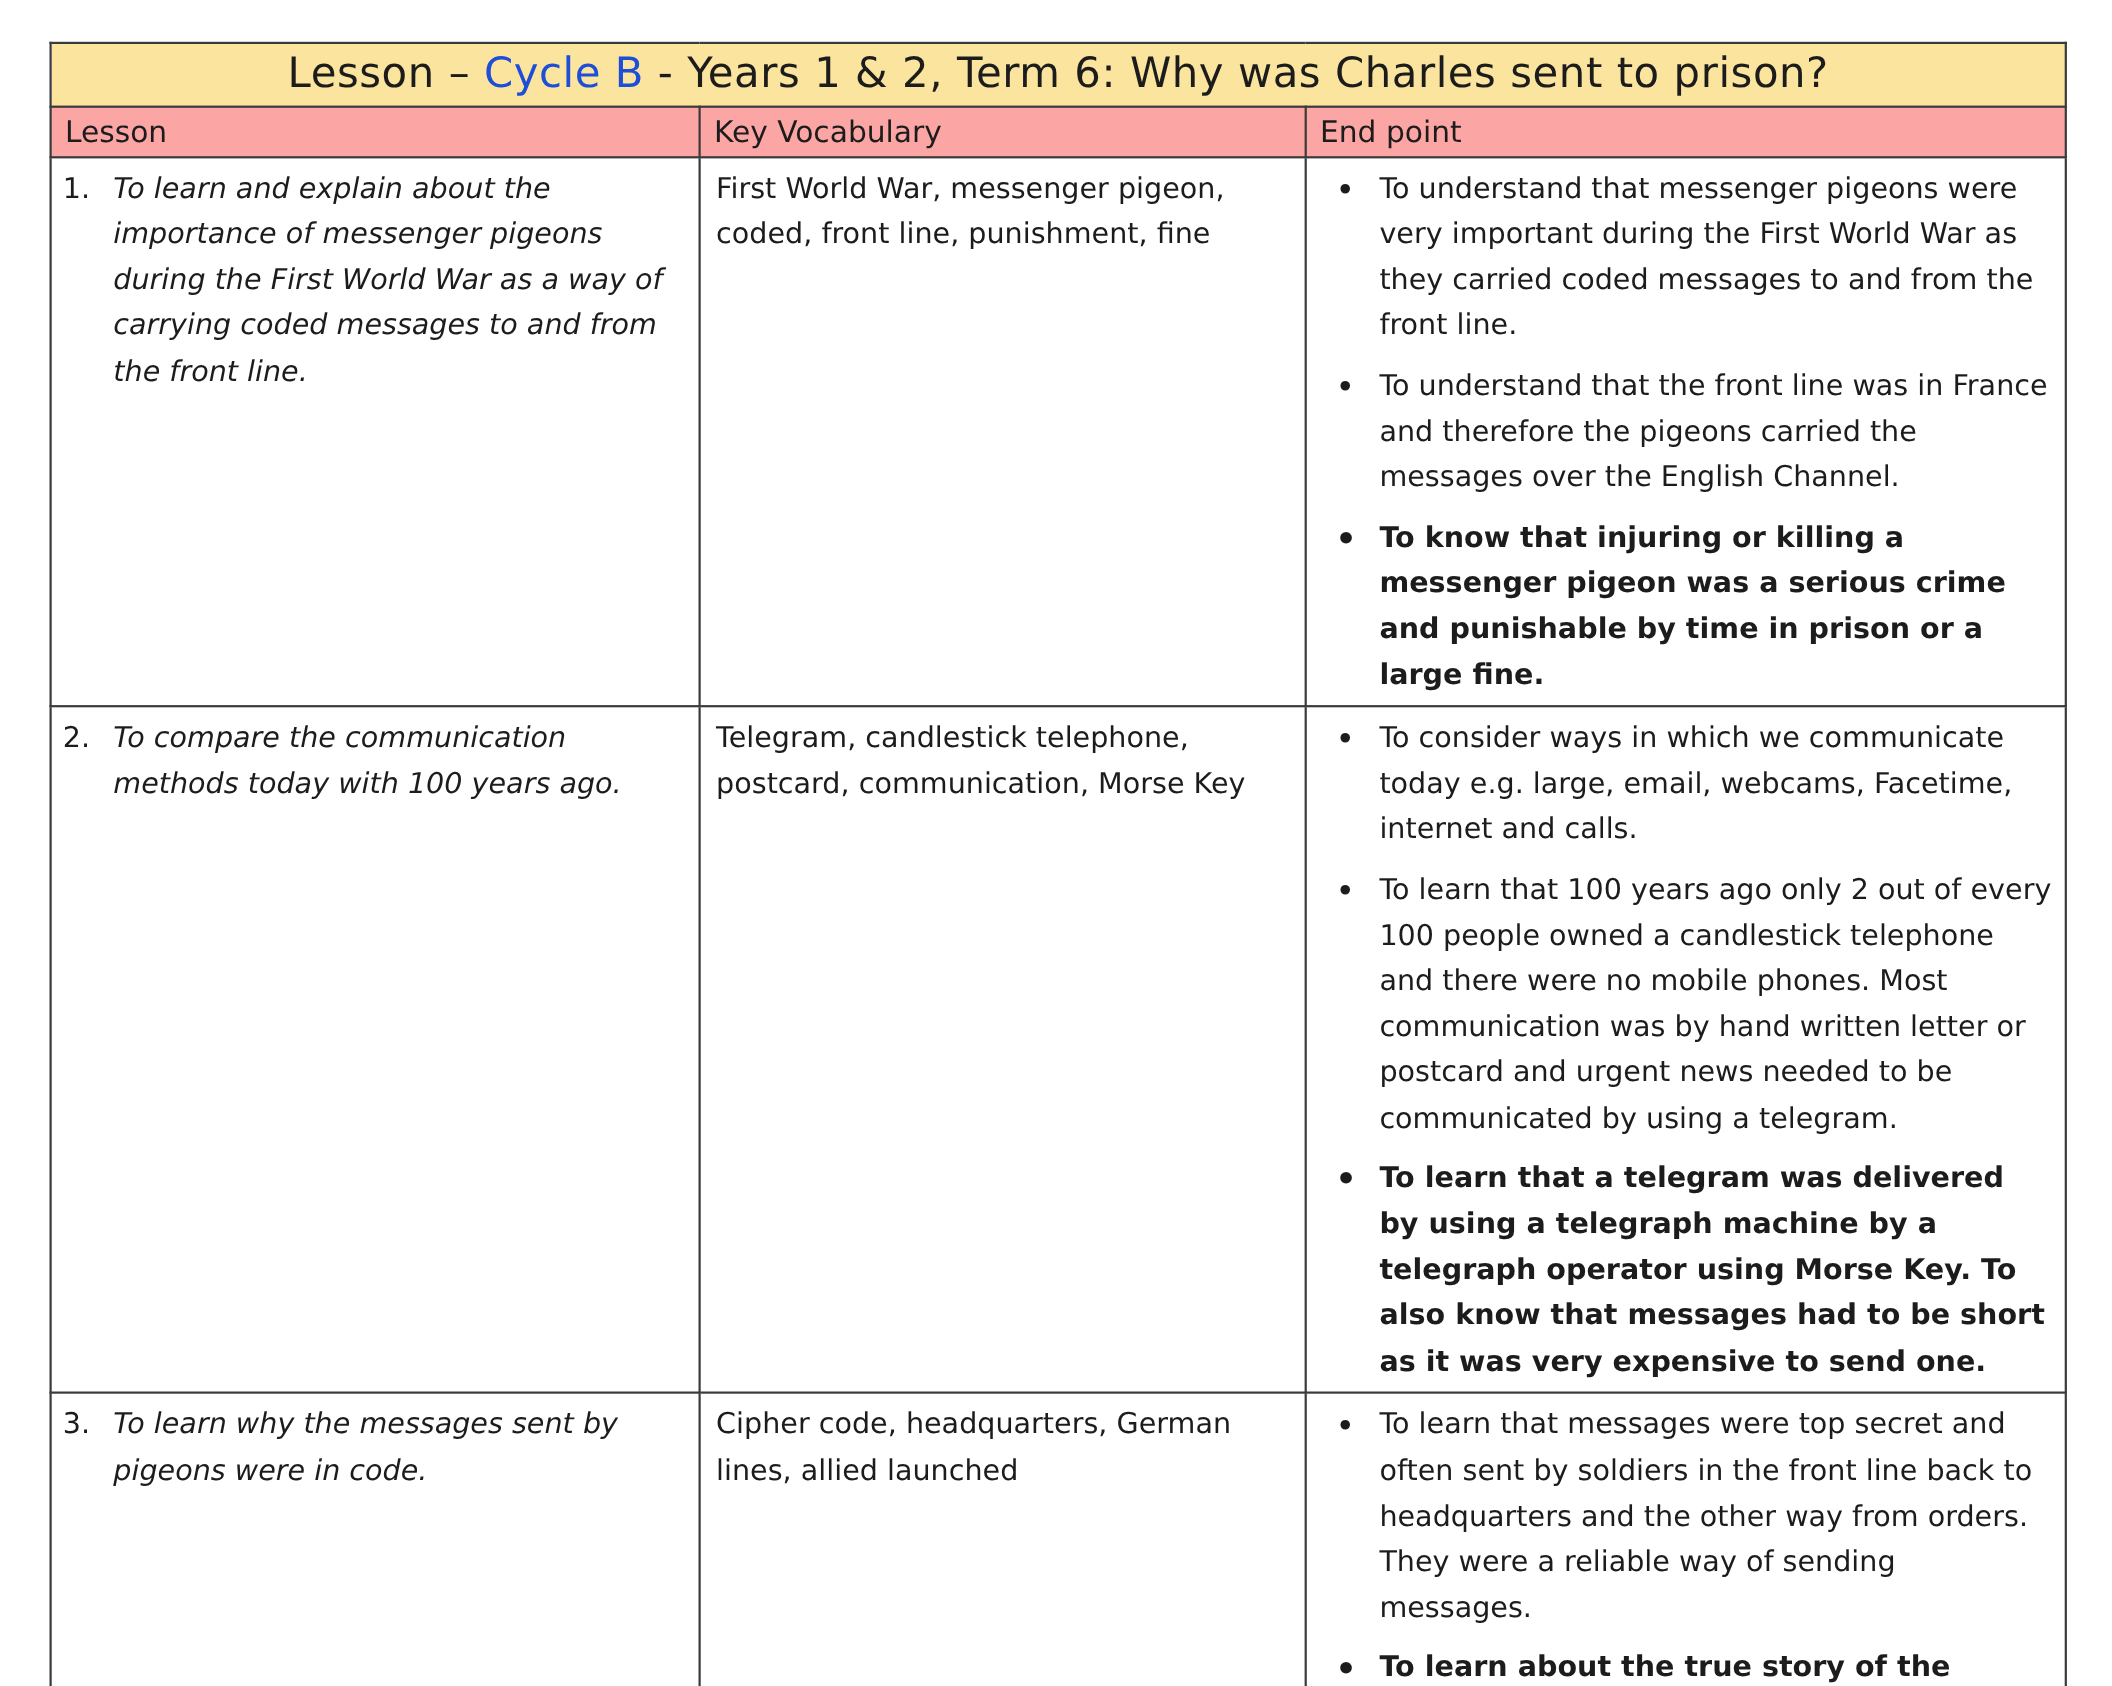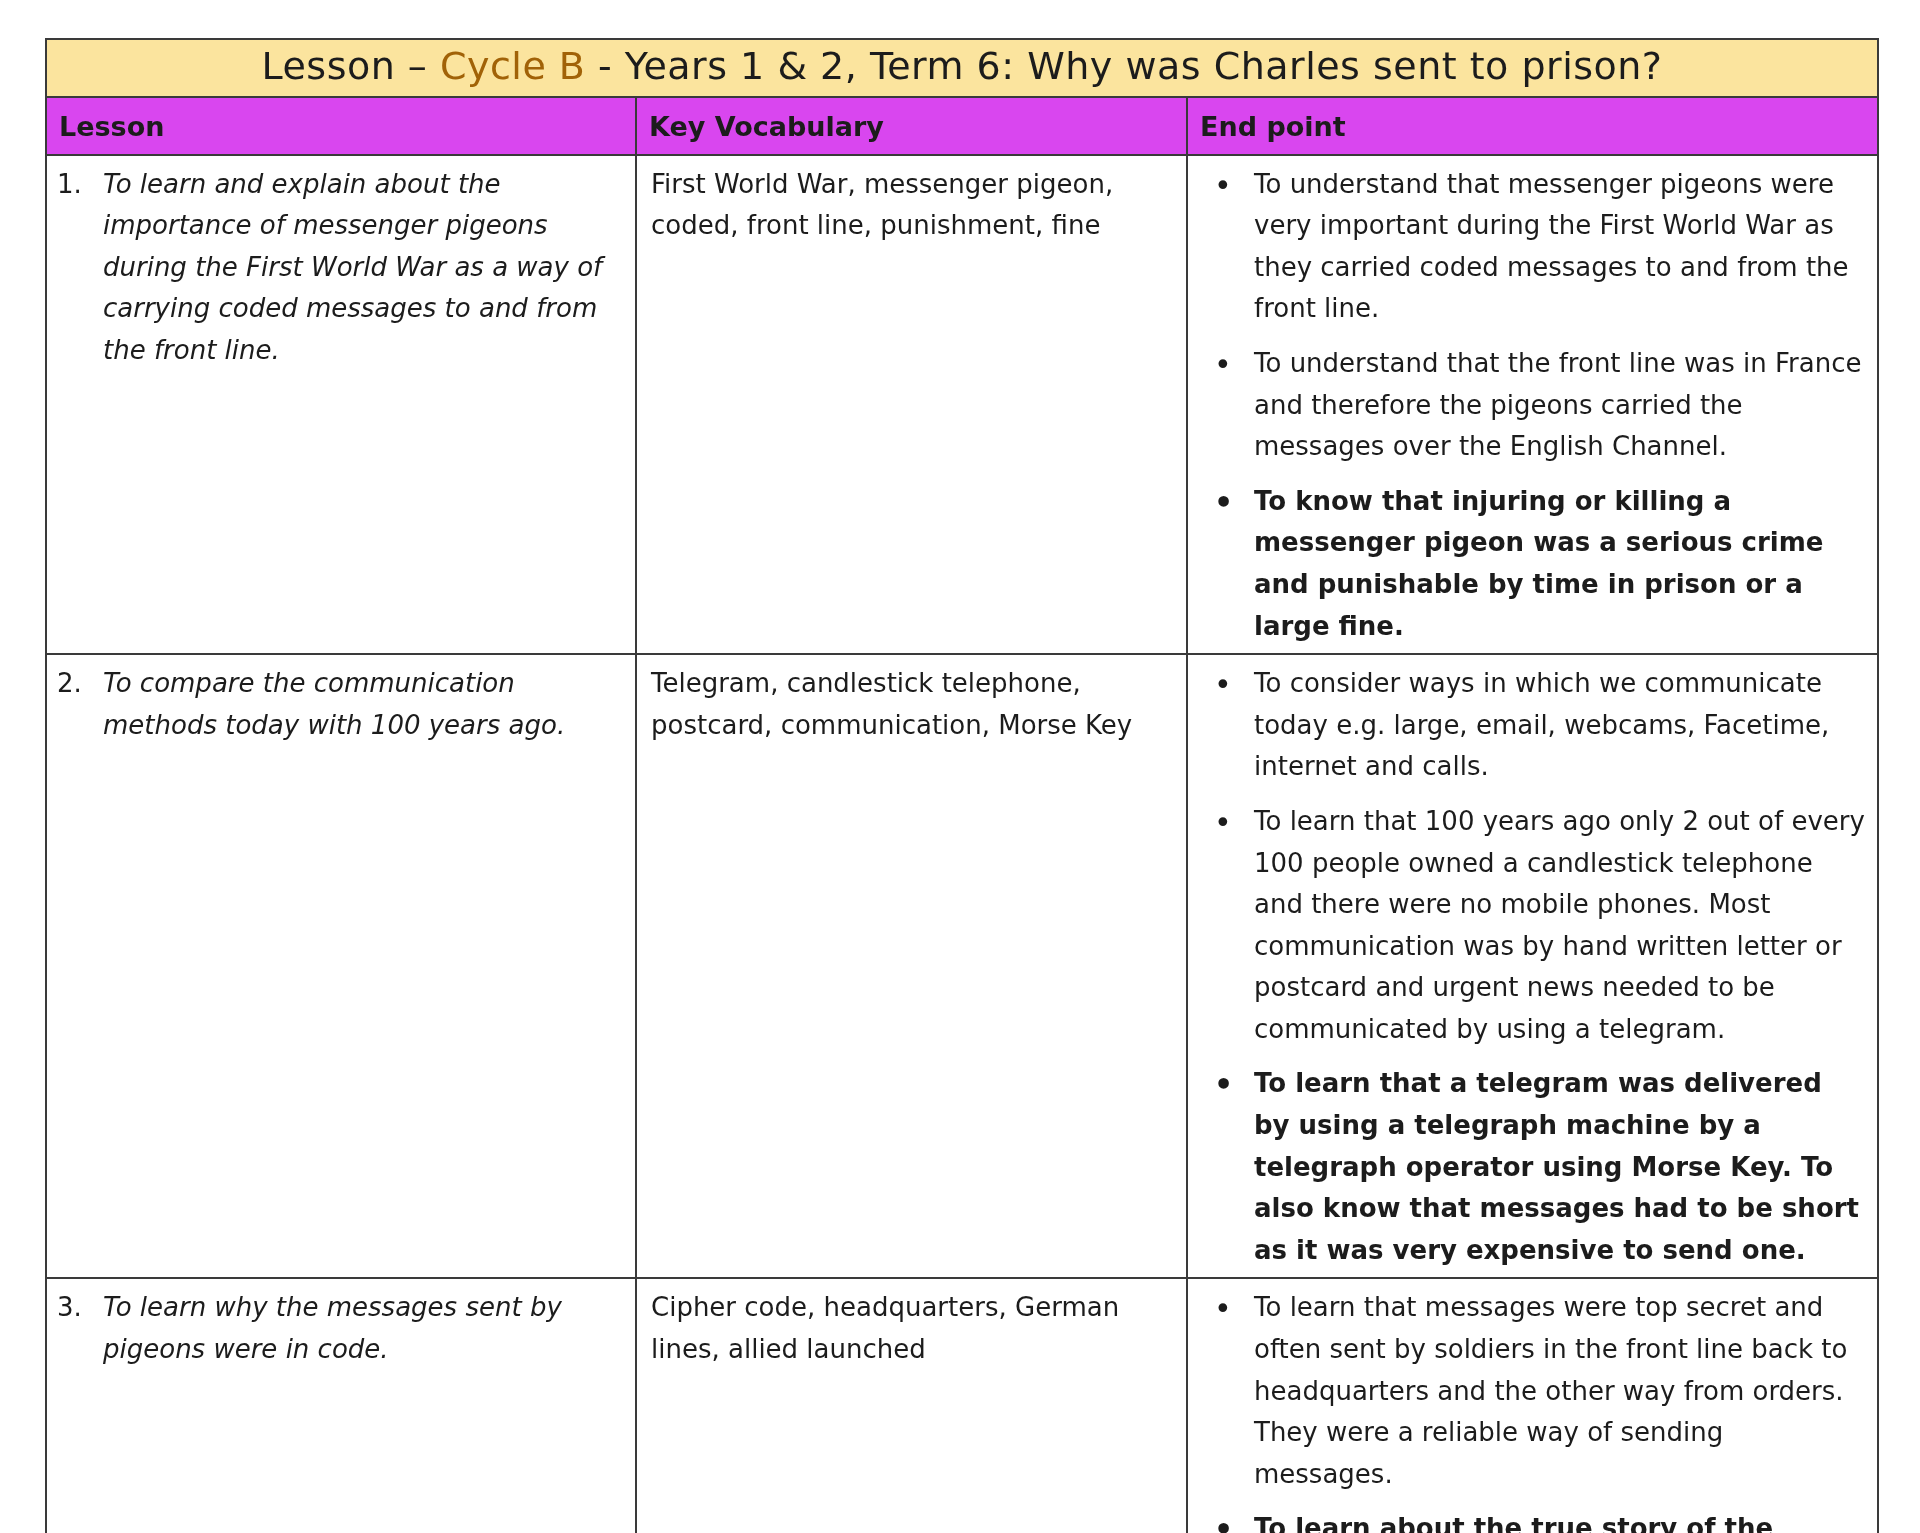--- a/index.html
+++ b/index.html
@@ -35,30 +35,30 @@
     background: #fbe49e;
     text-align: center;
     height: 56px;
     padding: 4px 8px 6px 8px;
     font-size: 38px;
     line-height: 1.2;
     letter-spacing: 0.5px;
     white-space: nowrap;
     overflow: hidden;
   }
-  .title-cell .hl { color: #a16207; }
+  .title-cell .hl { color: #1d4ed8; }
   
   .head-row th {
     text-align: left;
-    font-weight: bold;
+    font-weight: normal;
     font-size: 27px;
-    height: 58px;
+    height: 46px;
     padding: 6px 8px 4px 12px;
     vertical-align: middle;
-    background: #d946ef;
+    background: #fca5a5;
   }
   
   .body-row td { padding: 8px 6px 6px 10px; font-size: 26px; line-height: 1.6; }
   tr.r1 { height: 445px; }
   tr.r2 { height: 590px; }
   tr.r3 { height: 330px; }
   .numbered { display: flex; align-items: flex-start; }
   .numbered .num { flex: 0 0 46px; }
   .numbered .lesson-text { flex: 1 1 auto; padding-right: 4px; font-style: italic; }
   .vocab-cell-inner { padding-left: 4px; padding-right: 6px; }

